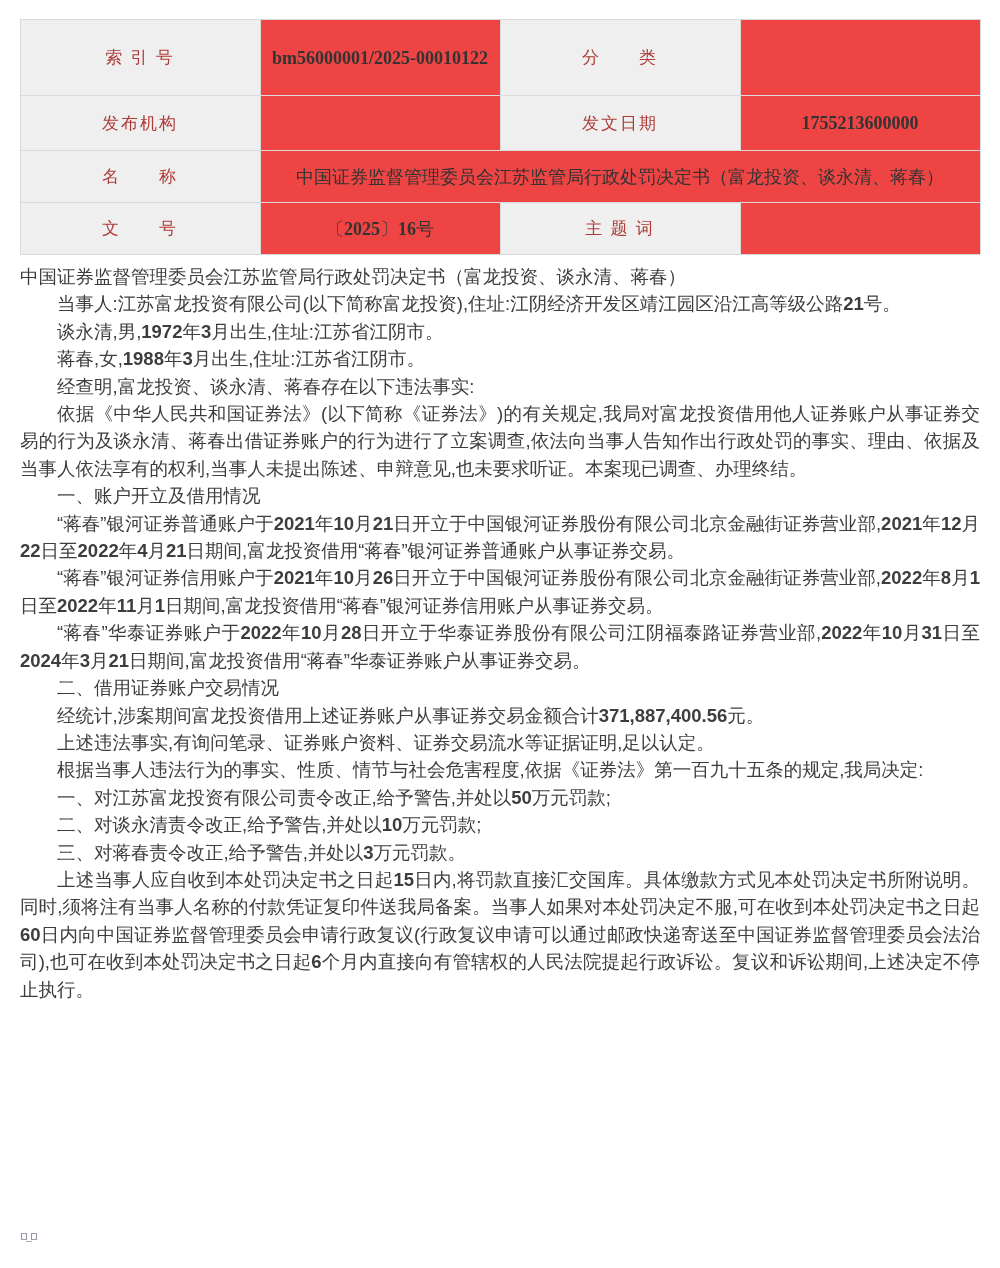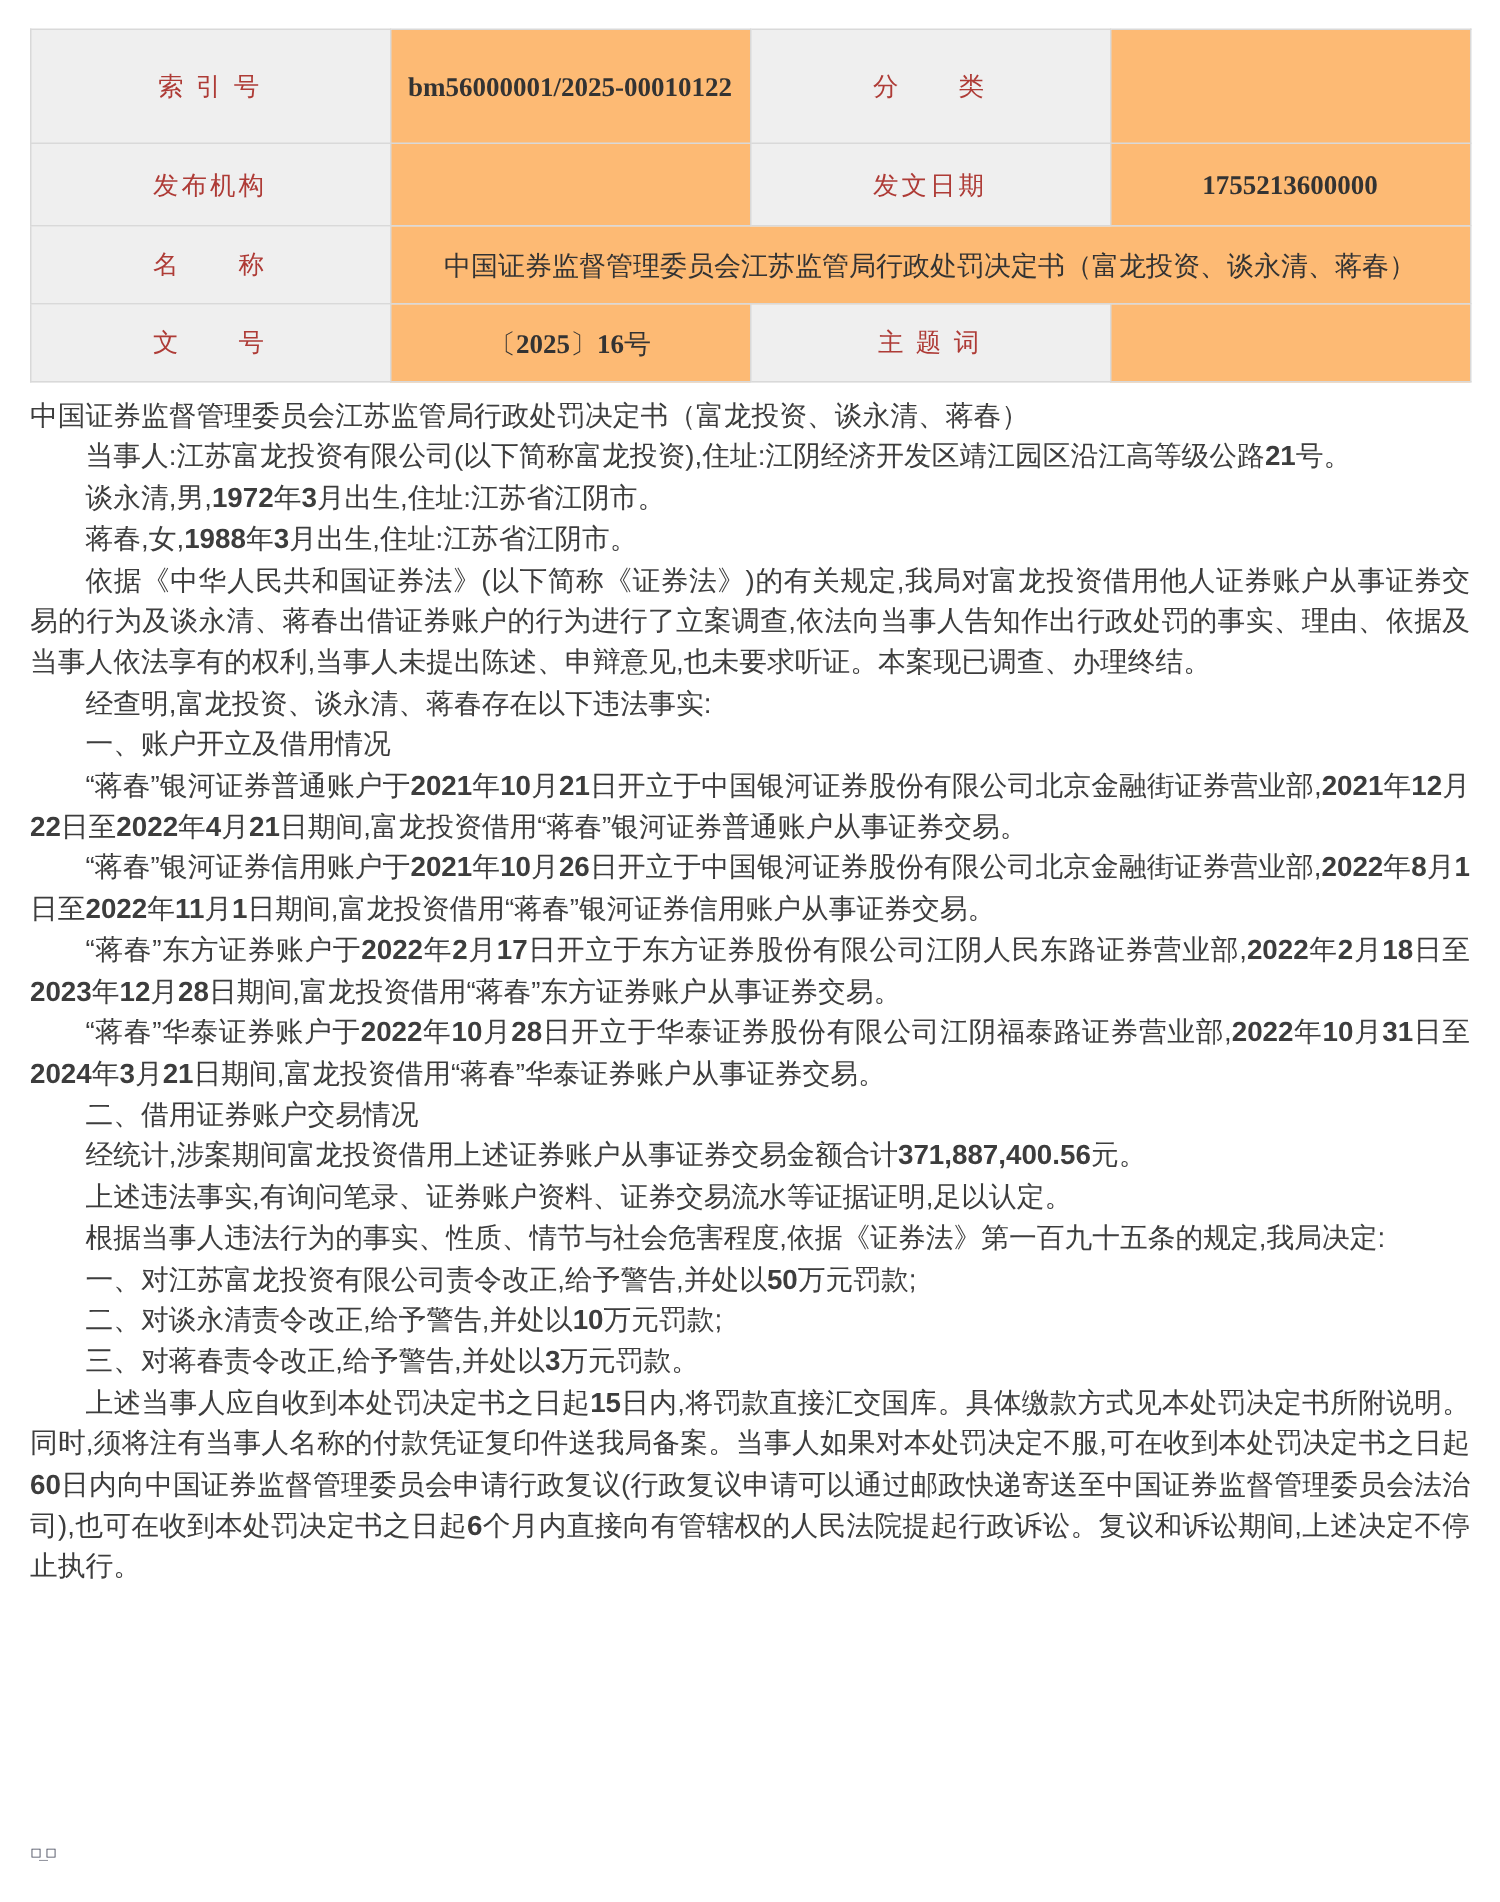--- a/index.html
+++ b/index.html
@@ -33,21 +33,21 @@
     padding:4px 10px;
   }
   td.lbl{
     background:#efefef;
     color:#ae3b36;
     font-size:17px;
     letter-spacing:2px;
     width:240px;
   }
   td.val{
-    background:#fdba74;
+    background:#ef4444;
     color:#333333;
     font-size:18px;
     line-height:24px;
     width:240px;
   }
   tr.r1 td{height:76px;}
   tr.r2 td{height:55px;}
   tr.r3 td{height:52px;}
   tr.r4 td{height:52px;}
   td.val b{font-weight:bold;}
@@ -112,26 +112,25 @@
       <td class="val"></td>
     </tr>
   </tbody>
     </table>
 
   <div class="doc" id="doc-body">
       <p>中国证券监督管理委员会江苏监管局行政处罚决定书（富龙投资、谈永清、蒋春）</p>
       <p class="indent">当事人:江苏富龙投资有限公司(以下简称富龙投资),住址:江阴经济开发区靖江园区沿江高等级公路<b>21</b>号。</p>
       <p class="indent">谈永清,男,<b>1972</b>年<b>3</b>月出生,住址:江苏省江阴市。</p>
       <p class="indent">蒋春,女,<b>1988</b>年<b>3</b>月出生,住址:江苏省江阴市。</p>
+      <p class="indent">经查明,富龙投资、谈永清、蒋春存在以下违法事实:</p>
       <p class="indent">依据《中华人民共和国证券法》(以下简称《证券法》)的有关规定,我局对富龙投资借用他人证券账户从事证券交易的行为及谈永清、蒋春出借证券账户的行为进行了立案调查,依法向当事人告知作出行政处罚的事实、理由、依据及当事人依法享有的权利,当事人未提出陈述、申辩意见,也未要求听证。本案现已调查、办理终结。</p>
-      <p class="indent">经查明,富龙投资、谈永清、蒋春存在以下违法事实:</p>
       <p class="indent">一、账户开立及借用情况</p>
       <p class="indent">“蒋春”银河证券普通账户于<b>2021</b>年<b>10</b>月<b>21</b>日开立于中国银河证券股份有限公司北京金融街证券营业部,<b>2021</b>年<b>12</b>月<b>22</b>日至<b>2022</b>年<b>4</b>月<b>21</b>日期间,富龙投资借用“蒋春”银河证券普通账户从事证券交易。</p>
       <p class="indent">“蒋春”银河证券信用账户于<b>2021</b>年<b>10</b>月<b>26</b>日开立于中国银河证券股份有限公司北京金融街证券营业部,<b>2022</b>年<b>8</b>月<b>1</b>日至<b>2022</b>年<b>11</b>月<b>1</b>日期间,富龙投资借用“蒋春”银河证券信用账户从事证券交易。</p>
-      <p class="indent">“蒋春”东方证券账户于<b>2022</b>年<b>2</b>月<b>17</b>日开立于东方证券股份有限公司江阴人民东路证券营业部,<b>2022</b>年<b>2</b>月<b>18</b>日至<b>2023</b>年<b>12</b>月<b>28</b>日期间,富龙投资借用“蒋春”东方证券账户从事证券交易。</p>
       <p class="indent">“蒋春”华泰证券账户于<b>2022</b>年<b>10</b>月<b>28</b>日开立于华泰证券股份有限公司江阴福泰路证券营业部,<b>2022</b>年<b>10</b>月<b>31</b>日至<b>2024</b>年<b>3</b>月<b>21</b>日期间,富龙投资借用“蒋春”华泰证券账户从事证券交易。</p>
       <p class="indent">二、借用证券账户交易情况</p>
       <p class="indent">经统计,涉案期间富龙投资借用上述证券账户从事证券交易金额合计<b>371,887,400.56</b>元。</p>
       <p class="indent">上述违法事实,有询问笔录、证券账户资料、证券交易流水等证据证明,足以认定。</p>
       <p class="indent">根据当事人违法行为的事实、性质、情节与社会危害程度,依据《证券法》第一百九十五条的规定,我局决定:</p>
       <p class="indent">一、对江苏富龙投资有限公司责令改正,给予警告,并处以<b>50</b>万元罚款;</p>
       <p class="indent">二、对谈永清责令改正,给予警告,并处以<b>10</b>万元罚款;</p>
       <p class="indent">三、对蒋春责令改正,给予警告,并处以<b>3</b>万元罚款。</p>
       <p class="indent">上述当事人应自收到本处罚决定书之日起<b>15</b>日内,将罚款直接汇交国库。具体缴款方式见本处罚决定书所附说明。同时,须将注有当事人名称的付款凭证复印件送我局备案。当事人如果对本处罚决定不服,可在收到本处罚决定书之日起<b>60</b>日内向中国证券监督管理委员会申请行政复议(行政复议申请可以通过邮政快递寄送至中国证券监督管理委员会法治司),也可在收到本处罚决定书之日起<b>6</b>个月内直接向有管辖权的人民法院提起行政诉讼。复议和诉讼期间,上述决定不停止执行。</p>
     </div>

